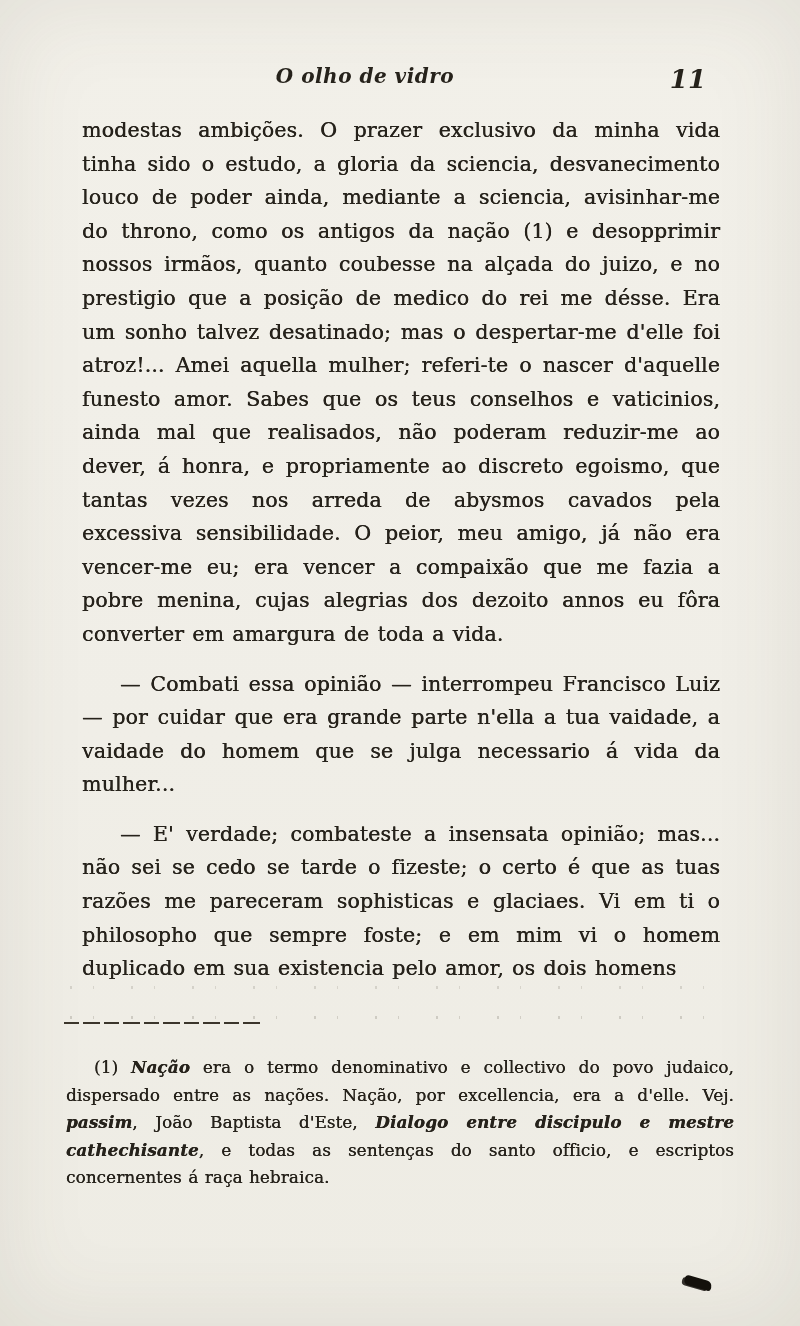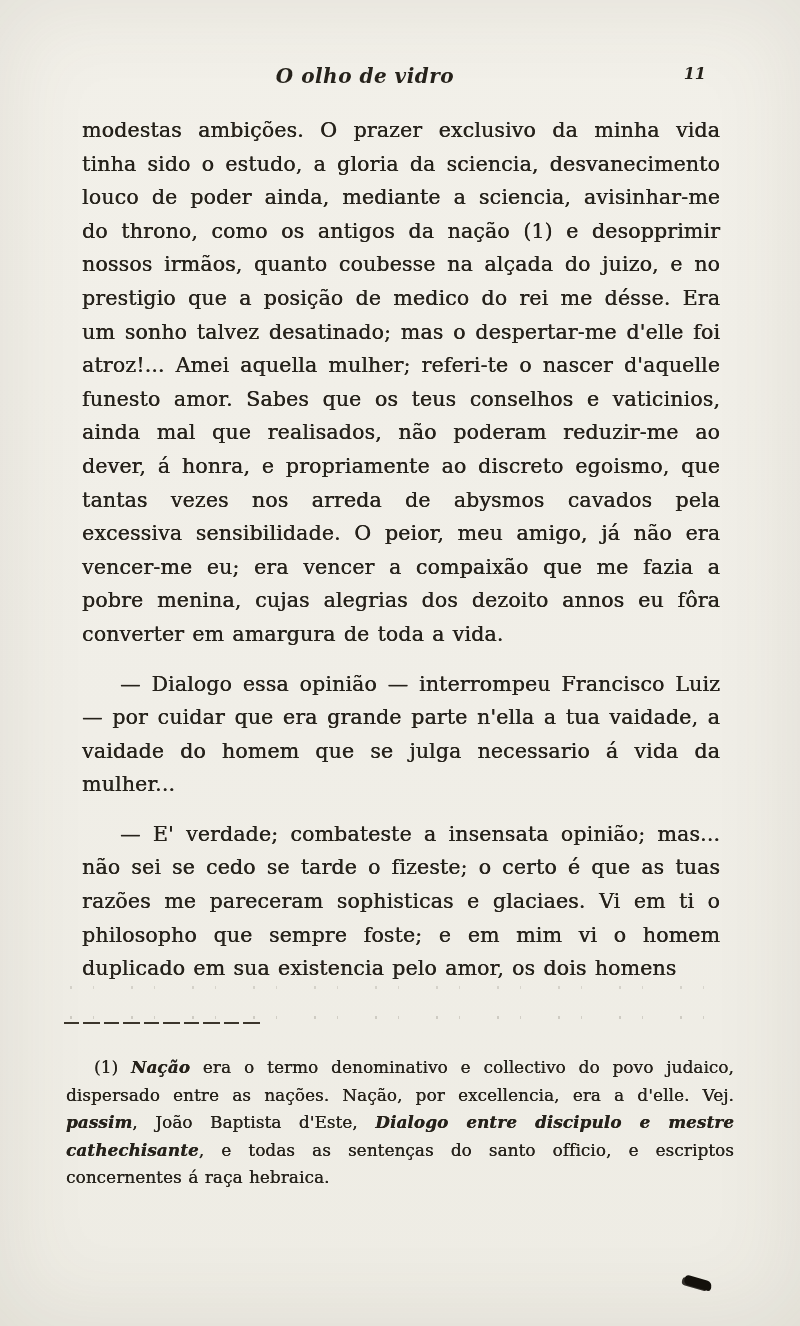--- a/index.html
+++ b/index.html
@@ -32,21 +32,21 @@
     font-weight: bold;
     font-size: 20px;
     letter-spacing: 0.5px;
   }
   .page-number {
     position: absolute;
     right: 28px;
     top: 64px;
     font-style: italic;
     font-weight: bold;
-    font-size: 16px;
+    font-size: 26px;
   }
   .body-text {
     margin: 14px 64px 0 66px;
     text-align: justify;
     font-size: 20.5px;
     line-height: 33.6px;
     letter-spacing: 0.15px;
     word-spacing: 1.5px;
     text-shadow: 0.35px 0 0 currentColor;
   }
@@ -109,21 +109,21 @@
 
 <div class="page">
 
   <div class="header">
     <span class="running-title">O olho de vidro</span>
     <span class="page-number">11</span>
   </div>
 
   <div class="body-text">
     <p class="noindent">modestas ambições. O prazer exclusivo da minha vida tinha sido o estudo, a gloria da sciencia, desvanecimento louco de poder ainda, mediante a sciencia, avisinhar-me do throno, como os antigos da nação (1) e desopprimir nossos irmãos, quanto coubesse na alçada do juizo, e no prestigio que a posição de medico do rei me désse. Era um sonho talvez desatinado; mas o despertar-me d'elle foi atroz!... Amei aquella mulher; referi-te o nascer d'aquelle funesto amor. Sabes que os teus conselhos e vaticinios, ainda mal que realisados, não poderam reduzir-me ao dever, á honra, e propriamente ao discreto egoismo, que tantas vezes nos arreda de abysmos cavados pela excessiva sensibilidade. O peior, meu amigo, já não era vencer-me eu; era vencer a compaixão que me fazia a pobre menina, cujas alegrias dos dezoito annos eu fôra converter em amargura de toda a vida.</p>
-    <p class="indent">— Dialogo essa opinião — interrompeu Francisco Luiz — por cuidar que era grande parte n'ella a tua vaidade, a vaidade do homem que se julga necessario á vida da mulher...</p>
+    <p class="indent">— Combati essa opinião — interrompeu Francisco Luiz — por cuidar que era grande parte n'ella a tua vaidade, a vaidade do homem que se julga necessario á vida da mulher...</p>
     <p class="indent">— E' verdade; combateste a insensata opinião; mas... não sei se cedo se tarde o fizeste; o certo é que as tuas razões me pareceram sophisticas e glaciaes. Vi em ti o philosopho que sempre foste; e em mim vi o homem duplicado em sua existencia pelo amor, os dois homens</p>
   </div>
 
   <div class="scan-noise noise-a"></div>
   <div class="scan-noise noise-b"></div>
 
   <div class="footnote-rule"></div>
 
   <p class="footnote"><span>(1) </span><span class="it">Nação</span><span> era o termo denominativo e collectivo do povo judaico, dispersado entre as nações. Nação, por excellencia, era a d'elle. Vej. </span><span class="it">passim</span><span>, João Baptista d'Este, </span><span class="it">Dialogo entre discipulo e mestre cathechisante</span><span>, e todas as sentenças do santo officio, e escriptos concernentes á raça hebraica.</span></p>
 

